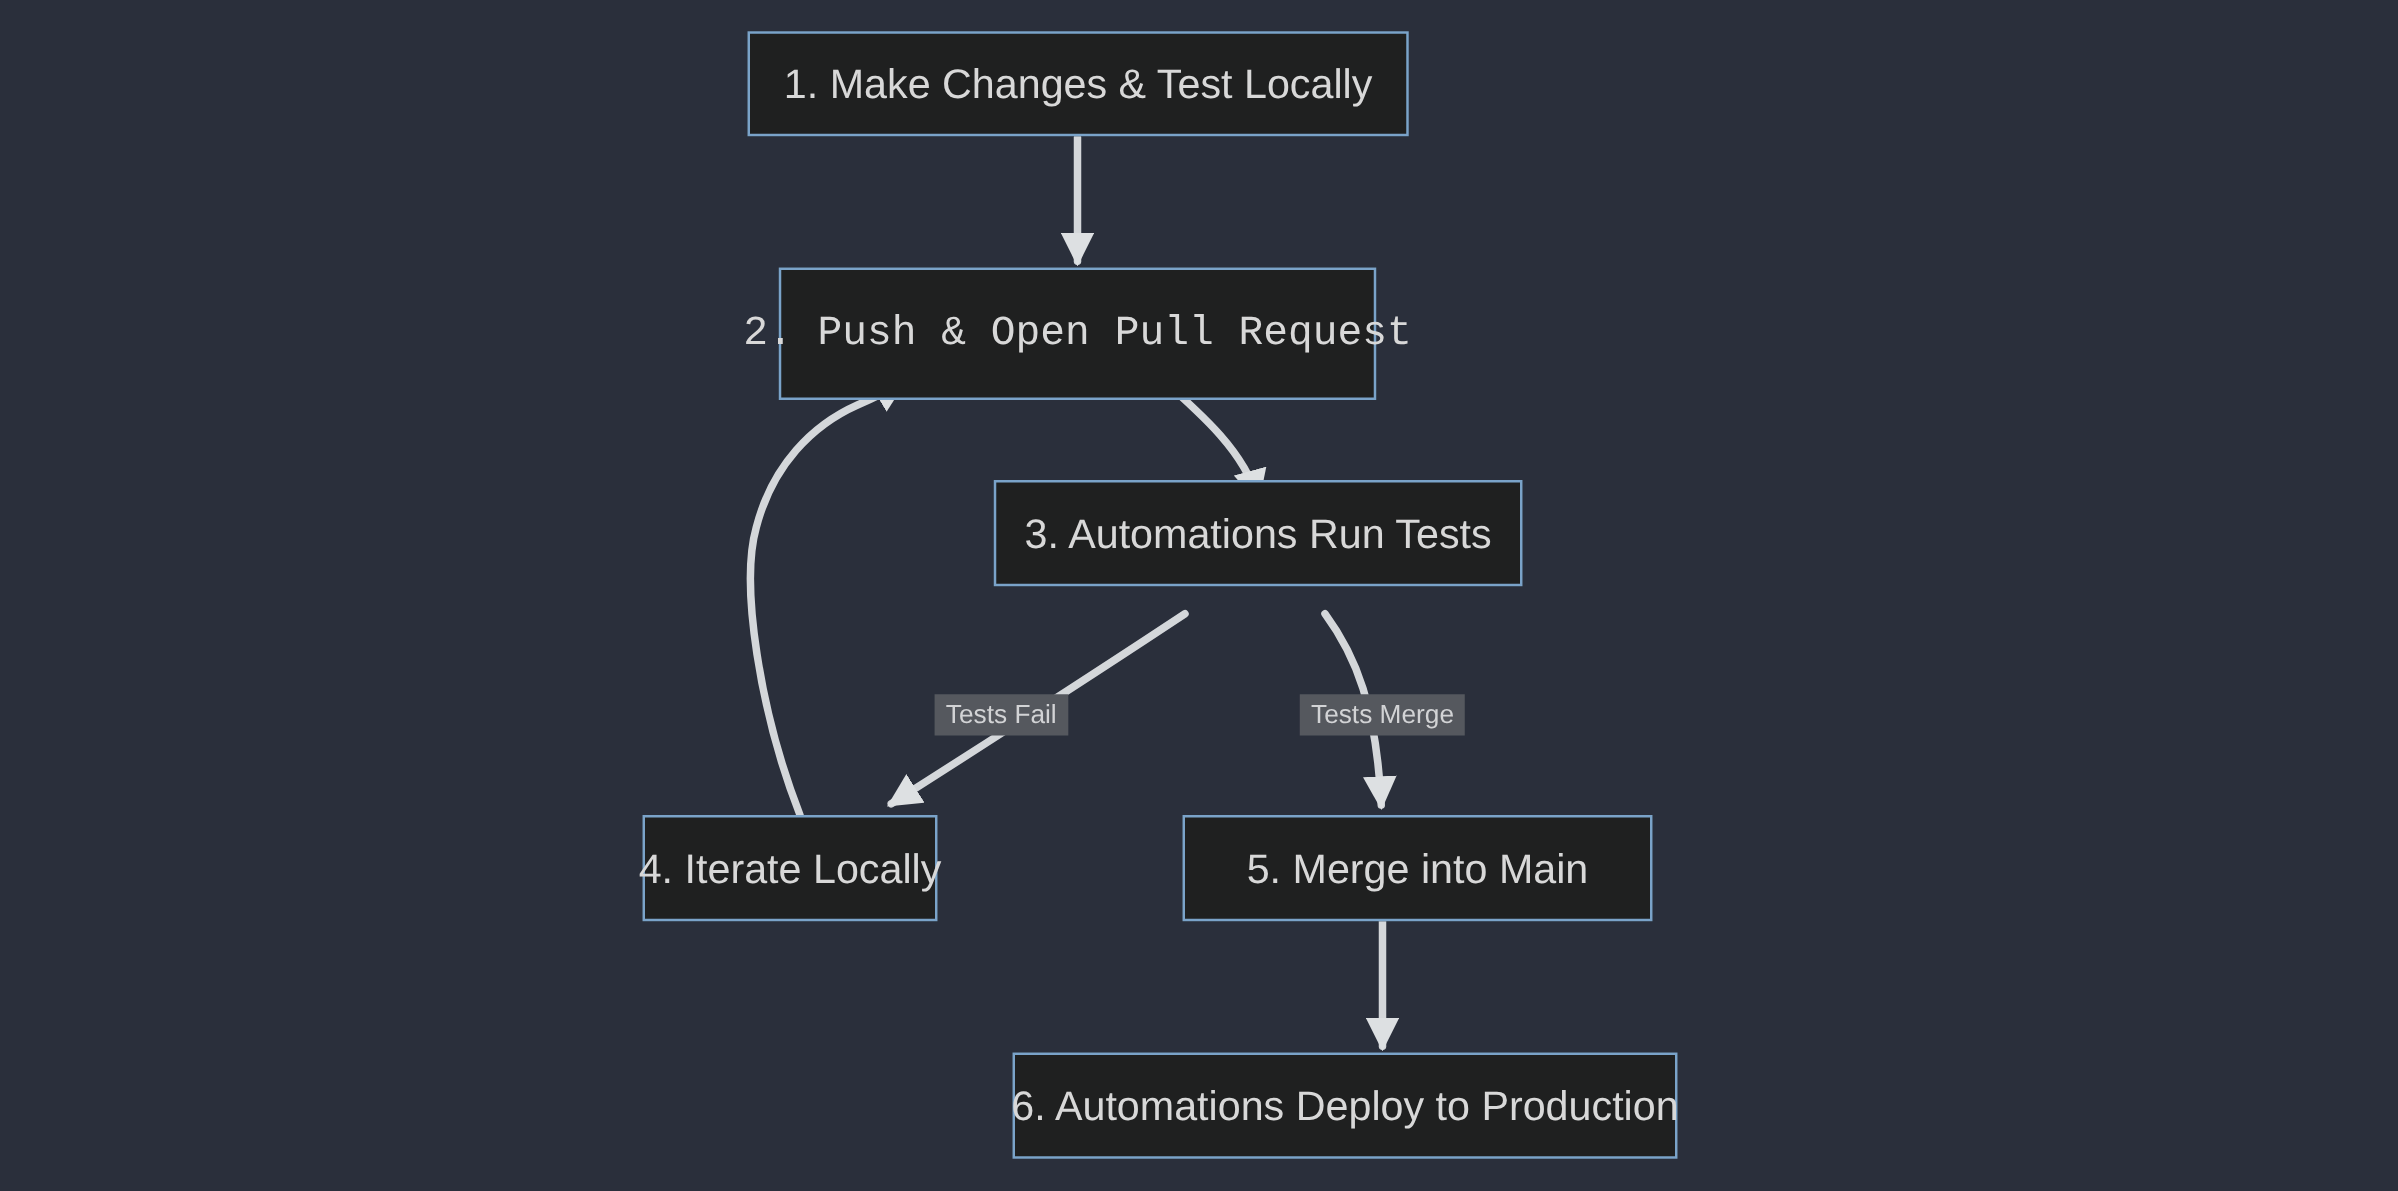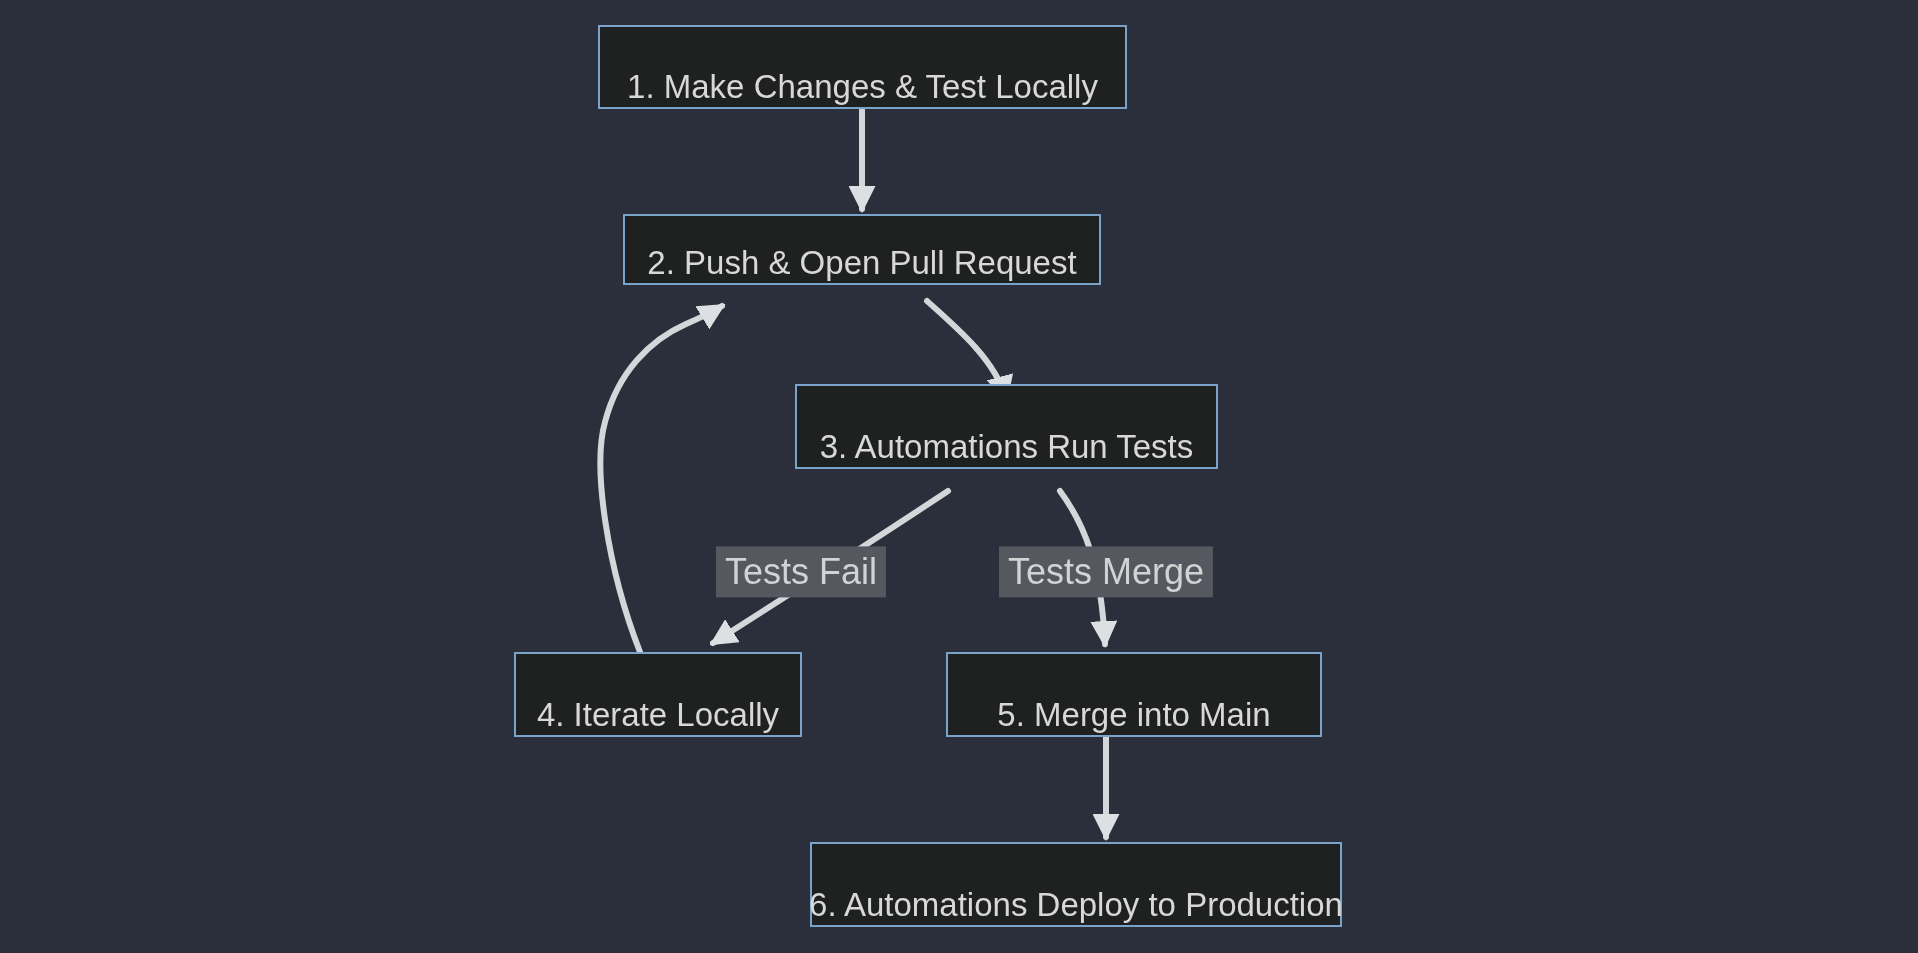--- a/index.html
+++ b/index.html
@@ -22,28 +22,28 @@
   .canvas{
     position:relative;width:1918px;height:953px;background:var(--bg);
   }
   .edge-layer{position:absolute;left:0;top:0;width:1918px;height:953px;}
   .edge{stroke:var(--edge);stroke-width:6;fill:none;stroke-linecap:round;}
   .node{
     position:absolute;
     background:var(--node-fill);
     border:2.5px solid var(--node-border);
     color:var(--node-text);
-    display:flex;align-items:flex-end;justify-content:center;
+    display:flex;align-items:center;justify-content:center;
     font-size:33px;line-height:1.2;white-space:nowrap;
     text-align:center;
   }
   .edge-label{
     position:absolute;transform:translate(-50%,-50%);
     background:var(--label-bg);color:var(--label-text);
-    font-size:36px;line-height:1.2;padding:4px 9px;white-space:nowrap;
+    font-size:21px;line-height:1.2;padding:4px 9px;white-space:nowrap;
   }
 </style>
 </head>
 <body>
 
 <div class="canvas">
 
   <svg class="edge-layer" viewBox="0 0 1918 953" xmlns="http://www.w3.org/2000/svg">
     <defs>
       <marker id="arrowhead" viewBox="0 0 10 10" refX="8.5" refY="5" markerWidth="27" markerHeight="27" markerUnits="userSpaceOnUse" orient="auto-start-reverse">
@@ -55,29 +55,29 @@
     <path class="edge" d="M 948 491 C 880 536 790 594 713 643" marker-end="url(#arrowhead)"></path>
     <path class="edge" d="M 1060 491 C 1085 525 1101 565 1105 644" marker-end="url(#arrowhead)"></path>
     <path class="edge" d="M 640 652 C 608 570 592 468 605 422 C 618 372 650 340 686 324 C 700 318 712 312 722 306" marker-end="url(#arrowhead)"></path>
     <path class="edge" d="M 1106 737 L 1106 837" marker-end="url(#arrowhead)"></path>
   </svg>
 
   <div class="node" style="left:598px;top:25px;width:529px;height:84px;">
     <span>1. Make Changes &amp; Test Locally</span>
   </div>
 
-  <div class="node" style="left:623px;top:214px;width:478px;height:71px;">
+  <div class="node" style="left:623px;top:214px;width:478px;height:106px;font-family:Liberation Mono, monospace;">
     <span>2. Push &amp; Open Pull Request</span>
   </div>
 
   <div class="node" style="left:795px;top:384px;width:423px;height:85px;">
     <span>3. Automations Run Tests</span>
   </div>
 
-  <div class="node" style="left:514px;top:652px;width:288px;height:85px;">
+  <div class="node" style="left:514px;top:652px;width:236px;height:85px;">
     <span>4. Iterate Locally</span>
   </div>
 
   <div class="node" style="left:946px;top:652px;width:376px;height:85px;">
     <span>5. Merge into Main</span>
   </div>
 
   <div class="node" style="left:810px;top:842px;width:532px;height:85px;">
     <span>6. Automations Deploy to Production</span>
   </div>

